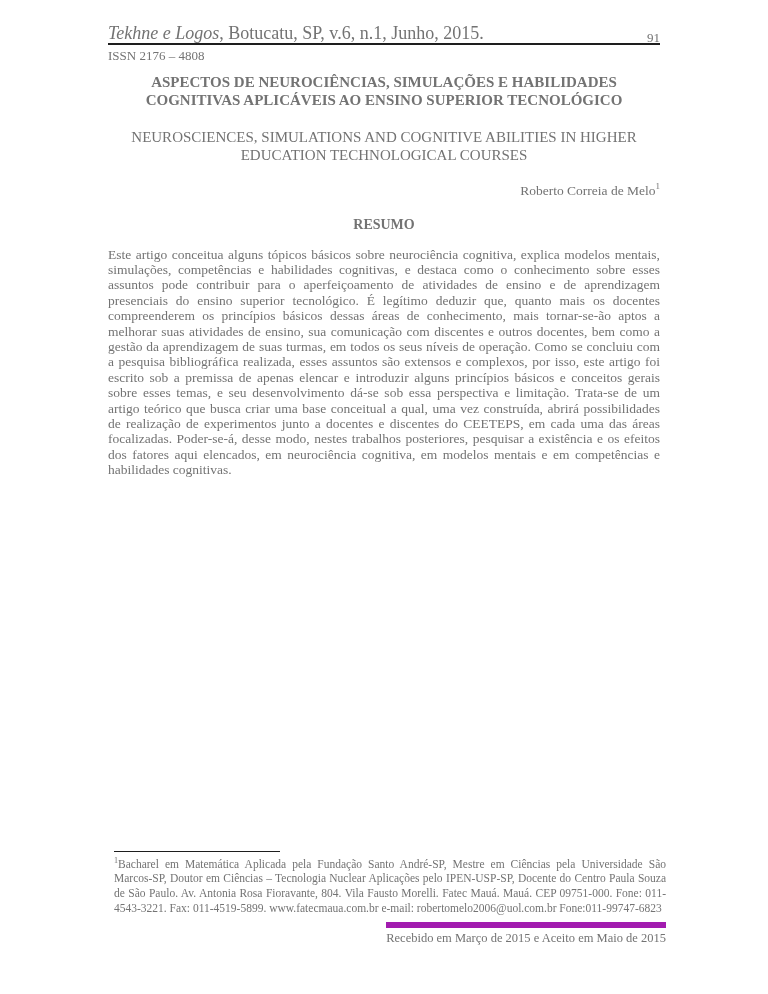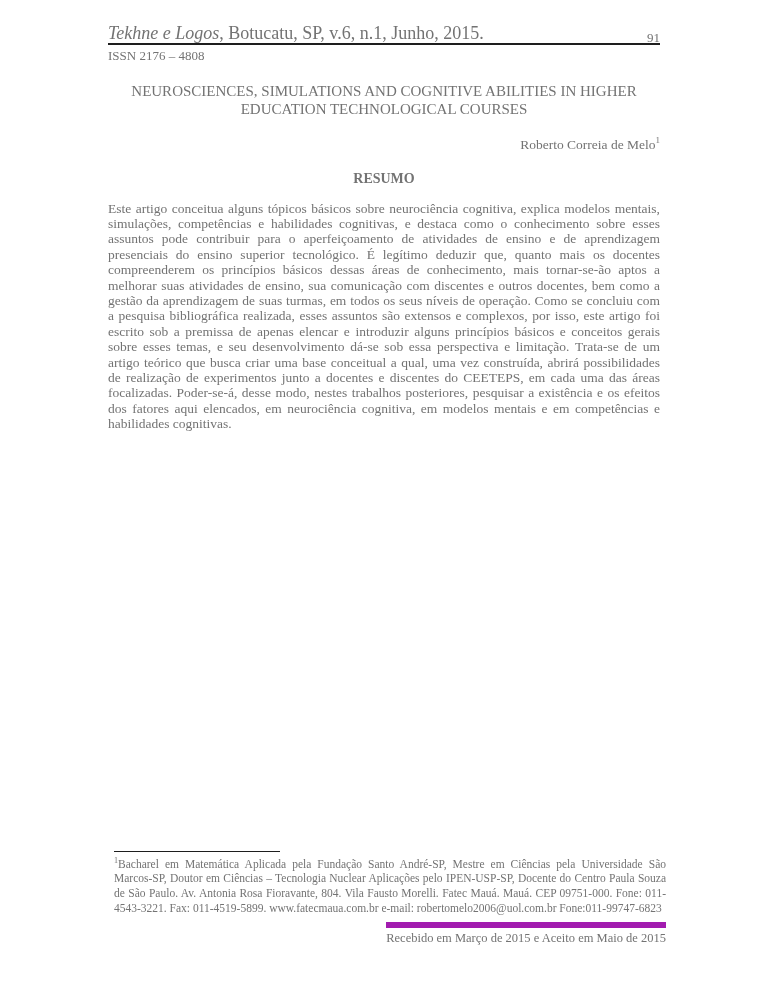--- a/index.html
+++ b/index.html
@@ -126,20 +126,21 @@
   <div class="pageno">91</div>
 
   <div class="content">
 
     <div class="journal-line"><span class="it">Tekhne e Logos</span><span>, Botucatu, SP, v.6, n.1, Junho, 2015.</span></div>
 
     <div class="header-rule"></div>
 
     <div class="issn">ISSN 2176 – 4808</div>
 
+    <h1 class="title-pt">ASPECTOS DE NEUROCIÊNCIAS, SIMULAÇÕES E HABILIDADES COGNITIVAS APLICÁVEIS AO ENSINO SUPERIOR TECNOLÓGICO</h1>
 
     <h2 class="title-en">NEUROSCIENCES, SIMULATIONS AND COGNITIVE ABILITIES IN HIGHER EDUCATION TECHNOLOGICAL COURSES</h2>
 
     <div class="author-line"><span>Roberto Correia de Melo</span><sup>1</sup></div>
 
     <div class="abstract-heading">RESUMO</div>
 
     <p class="abstract-body">Este artigo conceitua alguns tópicos básicos sobre neurociência cognitiva, explica modelos mentais, simulações, competências e habilidades cognitivas, e destaca como o conhecimento sobre esses assuntos pode contribuir para o aperfeiçoamento de atividades de ensino e de aprendizagem presenciais do ensino superior tecnológico. É legítimo deduzir que, quanto mais os docentes compreenderem os princípios básicos dessas áreas de conhecimento, mais tornar-se-ão aptos a melhorar suas atividades de ensino, sua comunicação com discentes e outros docentes, bem como a gestão da aprendizagem de suas turmas, em todos os seus níveis de operação. Como se concluiu com a pesquisa bibliográfica realizada, esses assuntos são extensos e complexos, por isso, este artigo foi escrito sob a premissa de apenas elencar e introduzir alguns princípios básicos e conceitos gerais sobre esses temas, e seu desenvolvimento dá-se sob essa perspectiva e limitação. Trata-se de um artigo teórico que busca criar uma base conceitual a qual, uma vez construída, abrirá possibilidades de realização de experimentos junto a docentes e discentes do CEETEPS, em cada uma das áreas focalizadas. Poder-se-á, desse modo, nestes trabalhos posteriores, pesquisar a existência e os efeitos dos fatores aqui elencados, em neurociência cognitiva, em modelos mentais e em competências e habilidades cognitivas.</p>
 
 

